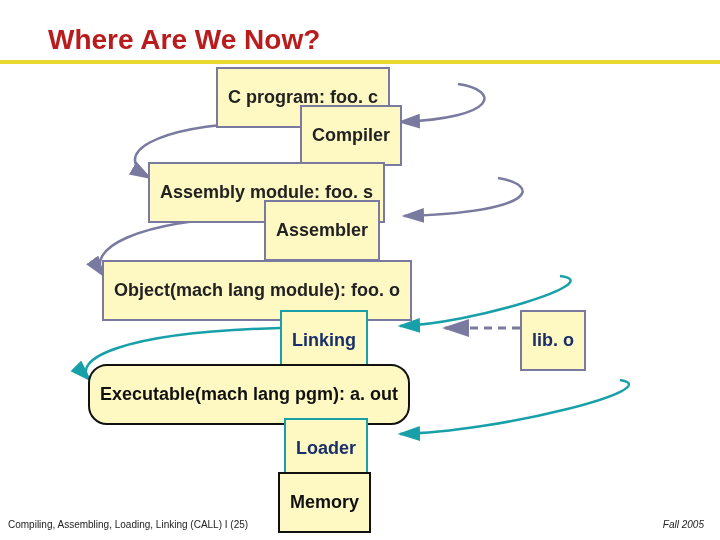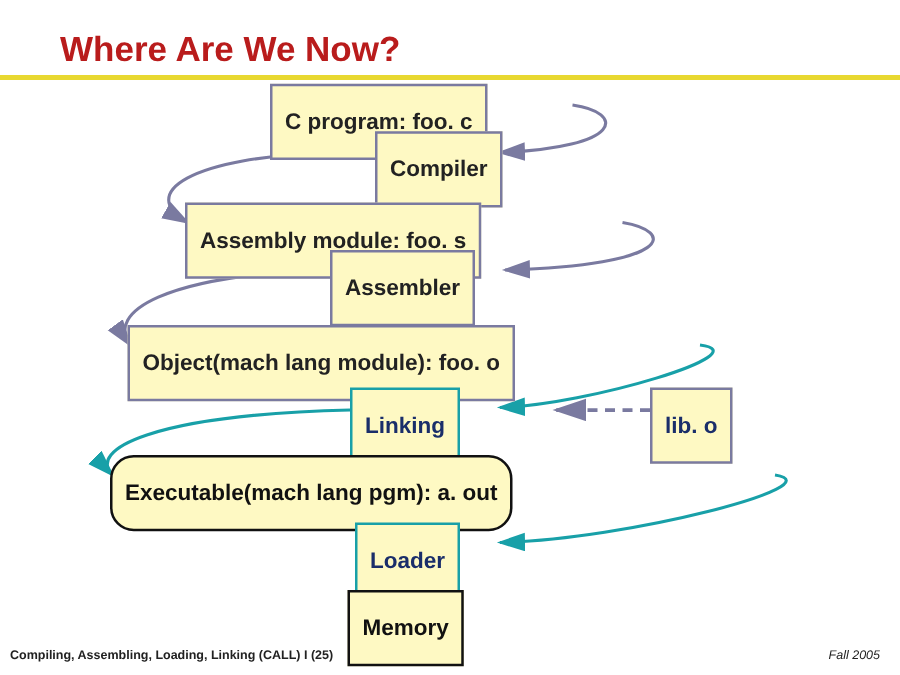--- a/index.html
+++ b/index.html
@@ -16,21 +16,21 @@
   .b-compiler { top: 105px; left: 265px; border-color: #7a7aa0; color: #222; margin-left: 35px; }
   .b-asmprog  { top: 162px; left: 148px; border-color: #7a7aa0; color: #222; }
   .b-asmblr   { top: 200px; left: 264px; border-color: #7a7aa0; color: #222; }
   .b-object   { top: 260px; left: 102px; border-color: #7a7aa0; color: #222; }
   .b-linker   { top: 310px; left: 280px; border-color: #18a0a8; color: #1a2e6a; }
   .b-libo     { top: 310px; left: 520px; border-color: #7a7aa0; color: #1a2e6a; }
   .b-exec     { top: 364px; left: 88px;  border-color: #111; color: #111; border-radius: 19px; }
   .b-loader   { top: 418px; left: 284px; border-color: #18a0a8; color: #1a2e6a; }
   .b-memory   { top: 472px; left: 278px; border-color: #111; color: #111; }
   
-  .footer-left  { position: absolute; bottom: 10px; left: 8px; font-size: 10px; color: #222; font-weight: bold; }
+  .footer-left  { position: absolute; bottom: 10px; left: 8px; font-size: 10px; color: #222; }
   .footer-right { position: absolute; bottom: 10px; right: 16px; font-size: 10px; color: #222; font-style: italic; }
   
   svg.arrows { position: absolute; top: 0; left: 0; width: 720px; height: 540px; pointer-events: none; }
 </style>
 </head>
 <body>
 
 <div class="slide">
 
   <div class="title">Where Are We Now?</div>

